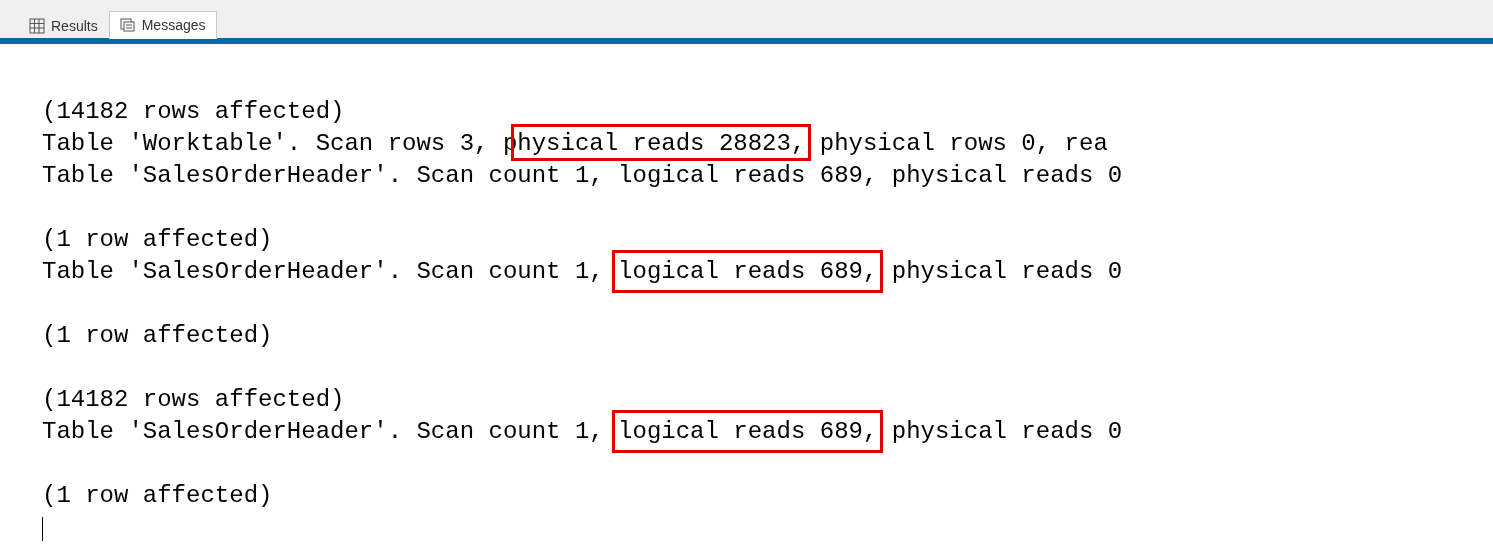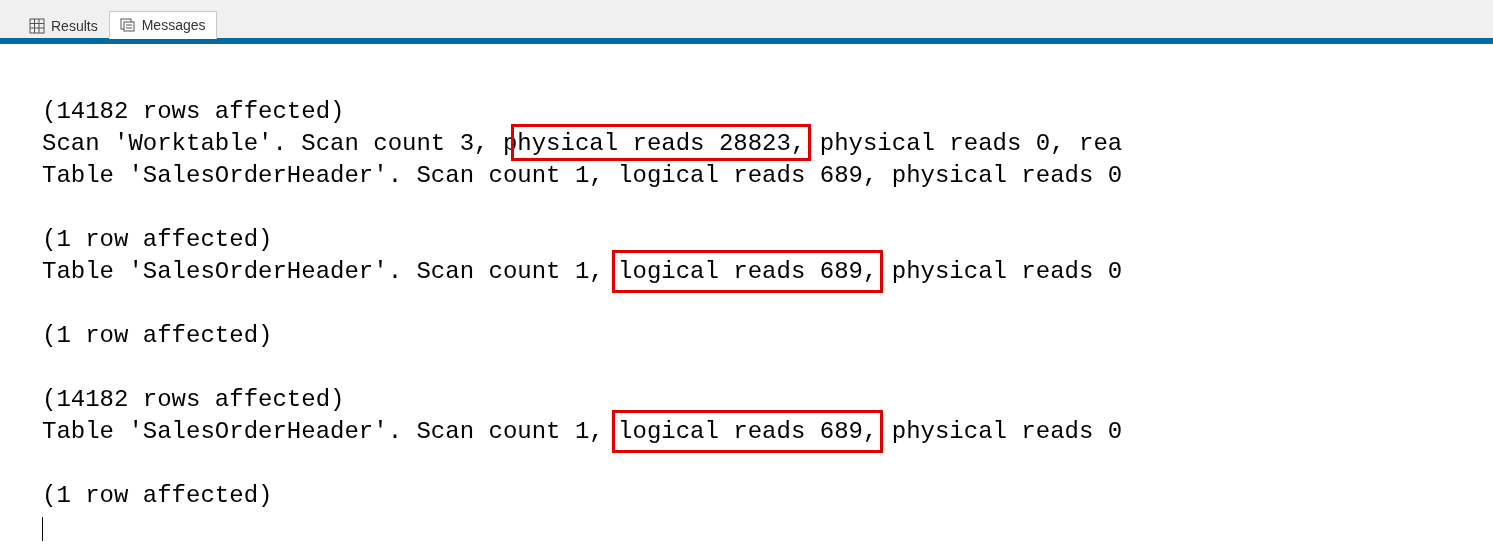--- a/index.html
+++ b/index.html
@@ -105,21 +105,21 @@
     </span>
     <span>Messages</span>
   </div>
 </div>
 
 <div class="content">
   <div class="blank-line"></div>
 
   <div class="msg-line">(14182 rows affected)</div>
   <div class="msg-line">
-    <span>Scan 'Worktable'. Scan count 3, </span><span id="hl1">physical reads 28823,</span><span> physical reads 0, rea</span>
+    <span>Table 'Worktable'. Scan rows 3, </span><span id="hl1">physical reads 28823,</span><span> physical rows 0, rea</span>
   </div>
   <div class="msg-line">Table 'SalesOrderHeader'. Scan count 1, logical reads 689, physical reads 0</div>
 
   <div class="blank-line"></div>
 
   <div class="msg-line">(1 row affected)</div>
   <div class="msg-line">
     <span>Table 'SalesOrderHeader'. Scan count 1, </span><span id="hl2">logical reads 689,</span><span> physical reads 0</span>
   </div>
 

